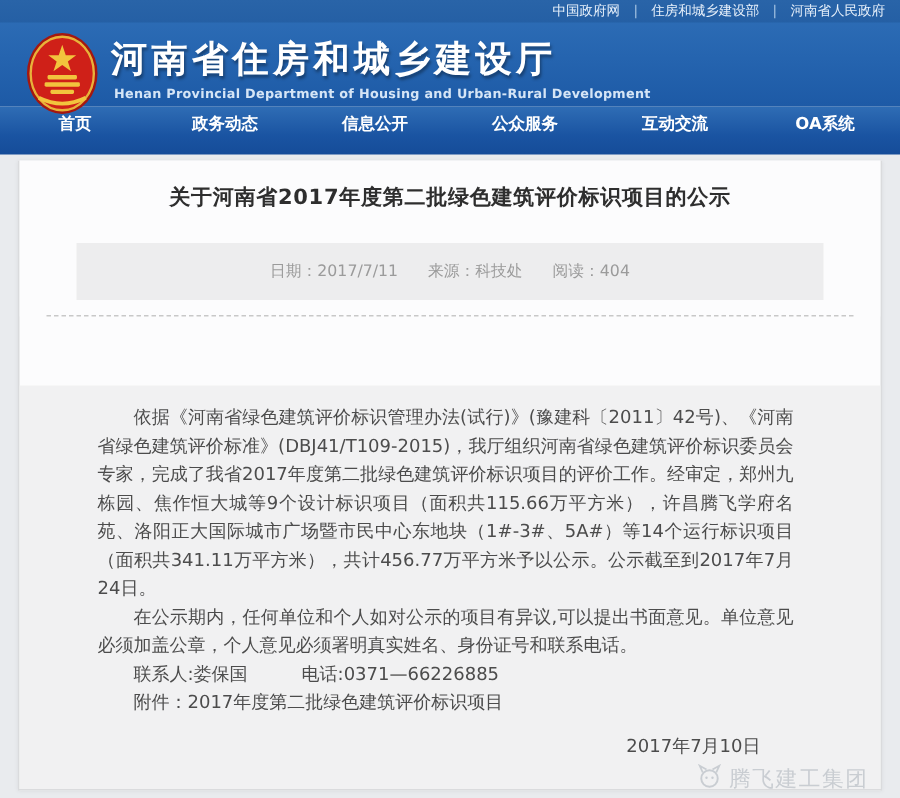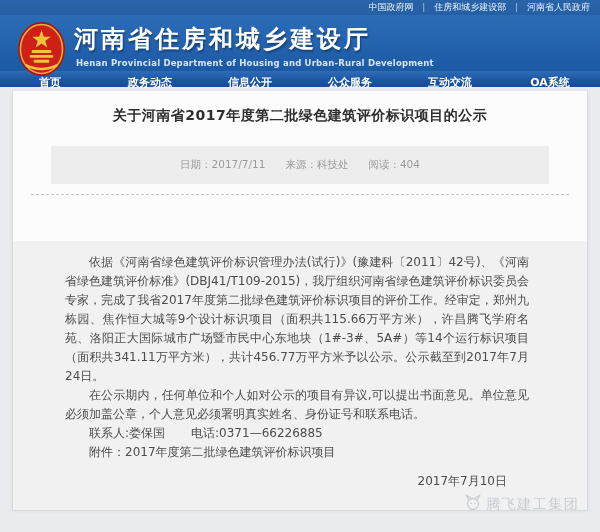--- a/index.html
+++ b/index.html
@@ -31,21 +31,21 @@
     font-size:24px; font-weight:bold; color:#ffffff; letter-spacing:3px;
     text-shadow:1px 2px 2px rgba(0,0,0,.35);
   }
   .site-subtitle {
     position:absolute; left:76px; top:58px;
     font-size:8.5px; font-weight:bold; color:#d5e5f6; letter-spacing:.2px;
   }
 
   
   .nav {
-    height:16px; display:flex;
+    height:32px; display:flex;
     background:linear-gradient(180deg,#2f6db5 0%, #1a54a2 60%, #154c99 100%);
   }
   .nav-item {
     flex:1; text-align:center; line-height:23px;
     color:#ffffff; font-size:11px; font-weight:bold; cursor:pointer;
   }
 
   
   .panel {
     margin:4px 12px 0; height:420px;
@@ -83,21 +83,21 @@
   .divider { margin:10px 18px 0; border-bottom:1px dashed #c8c8c8; }
 
   .panel-body {
     flex:1; background:#f1f1f2; position:relative;
     padding:12px 58px 0 52px;
   }
   .panel-body p {
     font-size:12px; line-height:19px; color:#4c4c4c;
     text-align:justify; text-indent:2em;
   }
-  .phone-part { margin-left:26px; }
+  .phone-part { margin-left:36px; }
   .date-line {
     text-align:right !important; text-indent:0 !important;
     margin:10px 22px 0 0;
   }
   .attachment-title {
     text-align:center; font-size:12px; color:#5a5a5a; margin-top:22px;
   }
   .watermark {
     position:absolute; right:8px; bottom:16px;
     display:flex; align-items:center; gap:3px;

